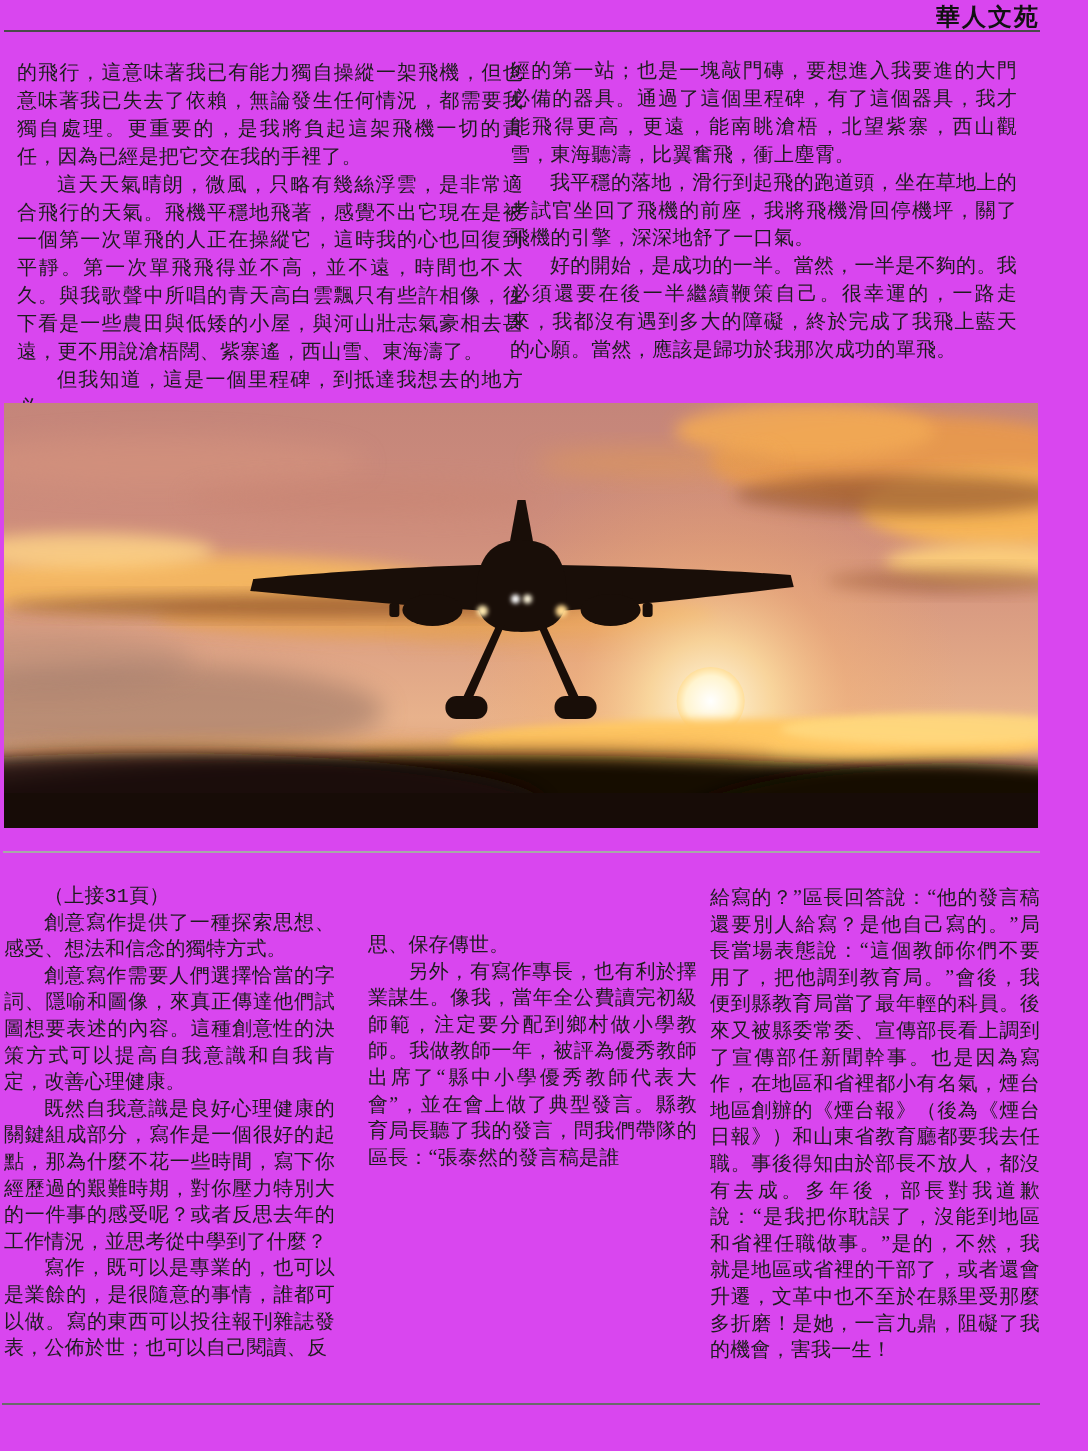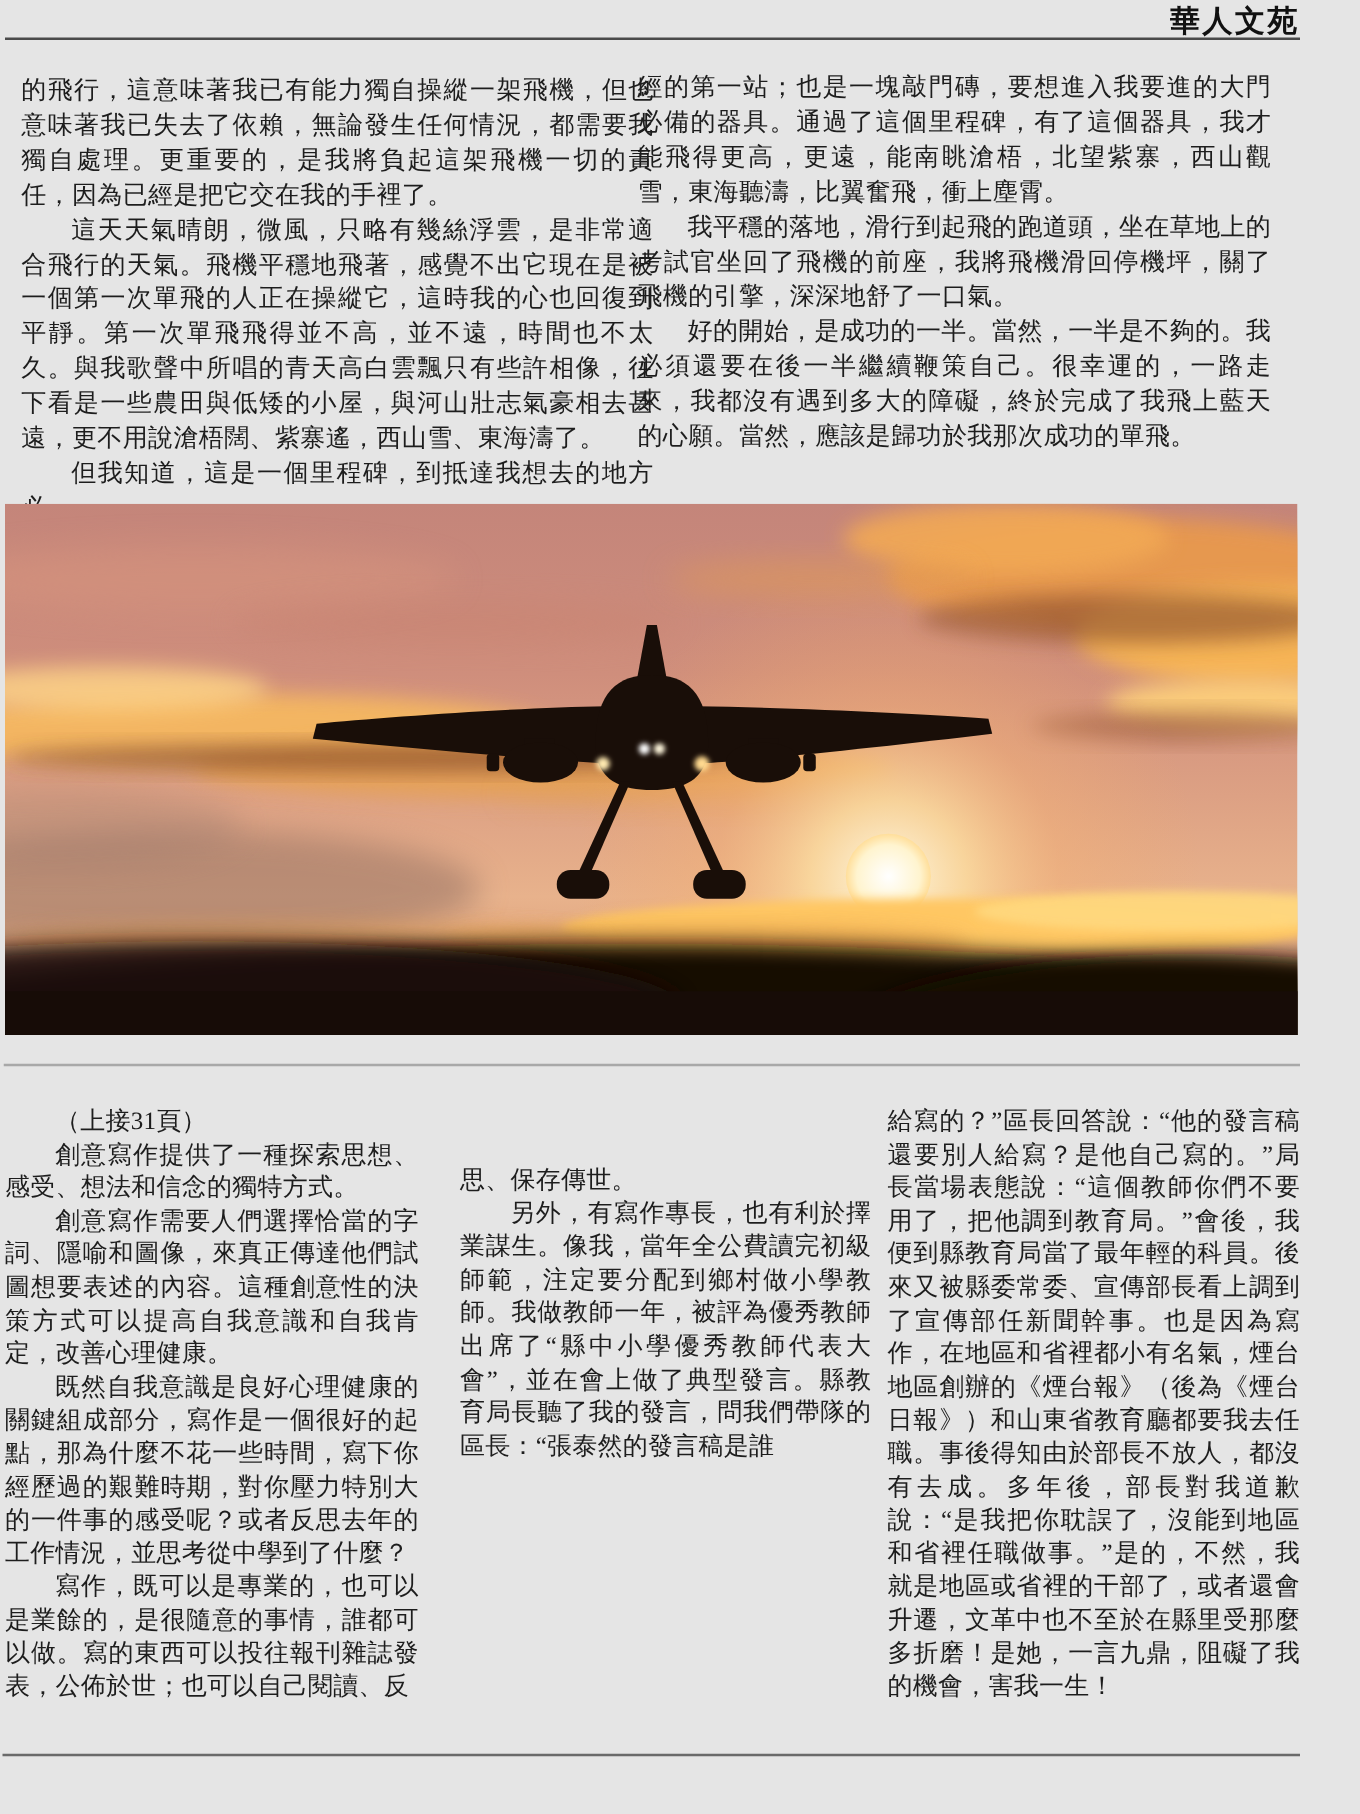--- a/index.html
+++ b/index.html
@@ -1,35 +1,35 @@
 <!DOCTYPE html>
 <html><head>
 <meta charset="utf-8">
 <style>
   html,body{margin:0;padding:0;background:#ffffff;}
   .page{
-    position:relative;width:1088px;height:1451px;background:#e5e5e5;
+    position:relative;width:1088px;height:1451px;background:#d946ef;
     font-family:"Liberation Serif","DejaVu Serif",serif;color:#1c1c1c;overflow:hidden;
   }
   .hdr-title{
     position:absolute;top:1px;right:48px;font-size:24px;font-weight:bold;
     letter-spacing:2px;color:#111;
   }
   .hdr-rule{position:absolute;top:30px;left:4px;width:1036px;height:2px;background:#4a4a4a;}
   .cn-col{position:absolute;text-align:justify;color:#1d1d1d;}
   .cn-top{font-size:20px;line-height:27.9px;letter-spacing:0.3px;}
   .cn-bot{font-size:20px;line-height:26.6px;letter-spacing:0.2px;}
   .cn-col p{margin:0;padding:0;}
   .cn-col p.indent{text-indent:2em;}
   #topcol1{left:4px;top:59px;width:506px;margin-left:13px;}
   #topcol2{left:510px;top:57px;width:507px;}
   .photo{position:absolute;left:4px;top:403px;width:1034px;height:425px;}
   .photo svg{display:block;width:100%;height:100%;}
   .mid-rule{position:absolute;top:851px;left:3px;width:1037px;height:2px;background:#a8a8a8;}
-  #botcol1{left:4px;top:884px;width:331px;}
+  #botcol1{left:4px;top:884px;width:331px;font-family:Liberation Mono, monospace;}
   #botcol2{left:368px;top:884px;width:329px;margin-top:47px;}
   #botcol3{left:710px;top:884px;width:330px;}
   .ftr-rule{position:absolute;top:1403px;left:2px;width:1038px;height:1.5px;background:#6a6a6a;}
   .ftr{
     position:absolute;top:1406px;right:48px;display:flex;align-items:baseline;
     font-family:"Liberation Sans","DejaVu Sans",sans-serif;color:#2b2b2b;
   }
   .ftr .site{font-size:24px;margin-right:16px;}
   .ftr .date{font-size:24px;margin-right:18px;}
   .ftr .pagenum{font-size:33px;color:#222;}

